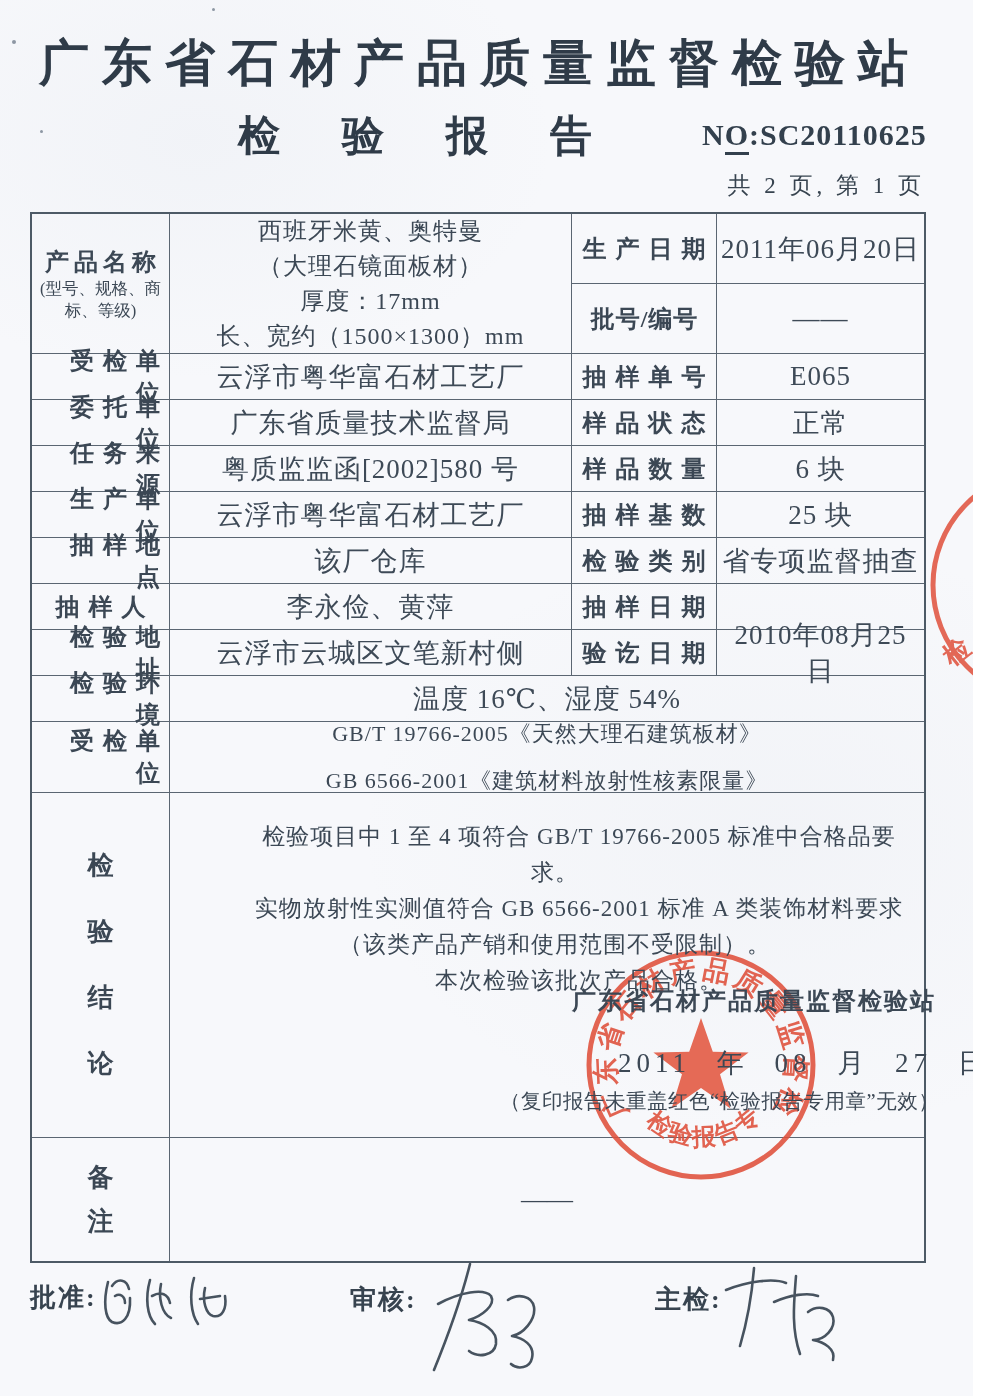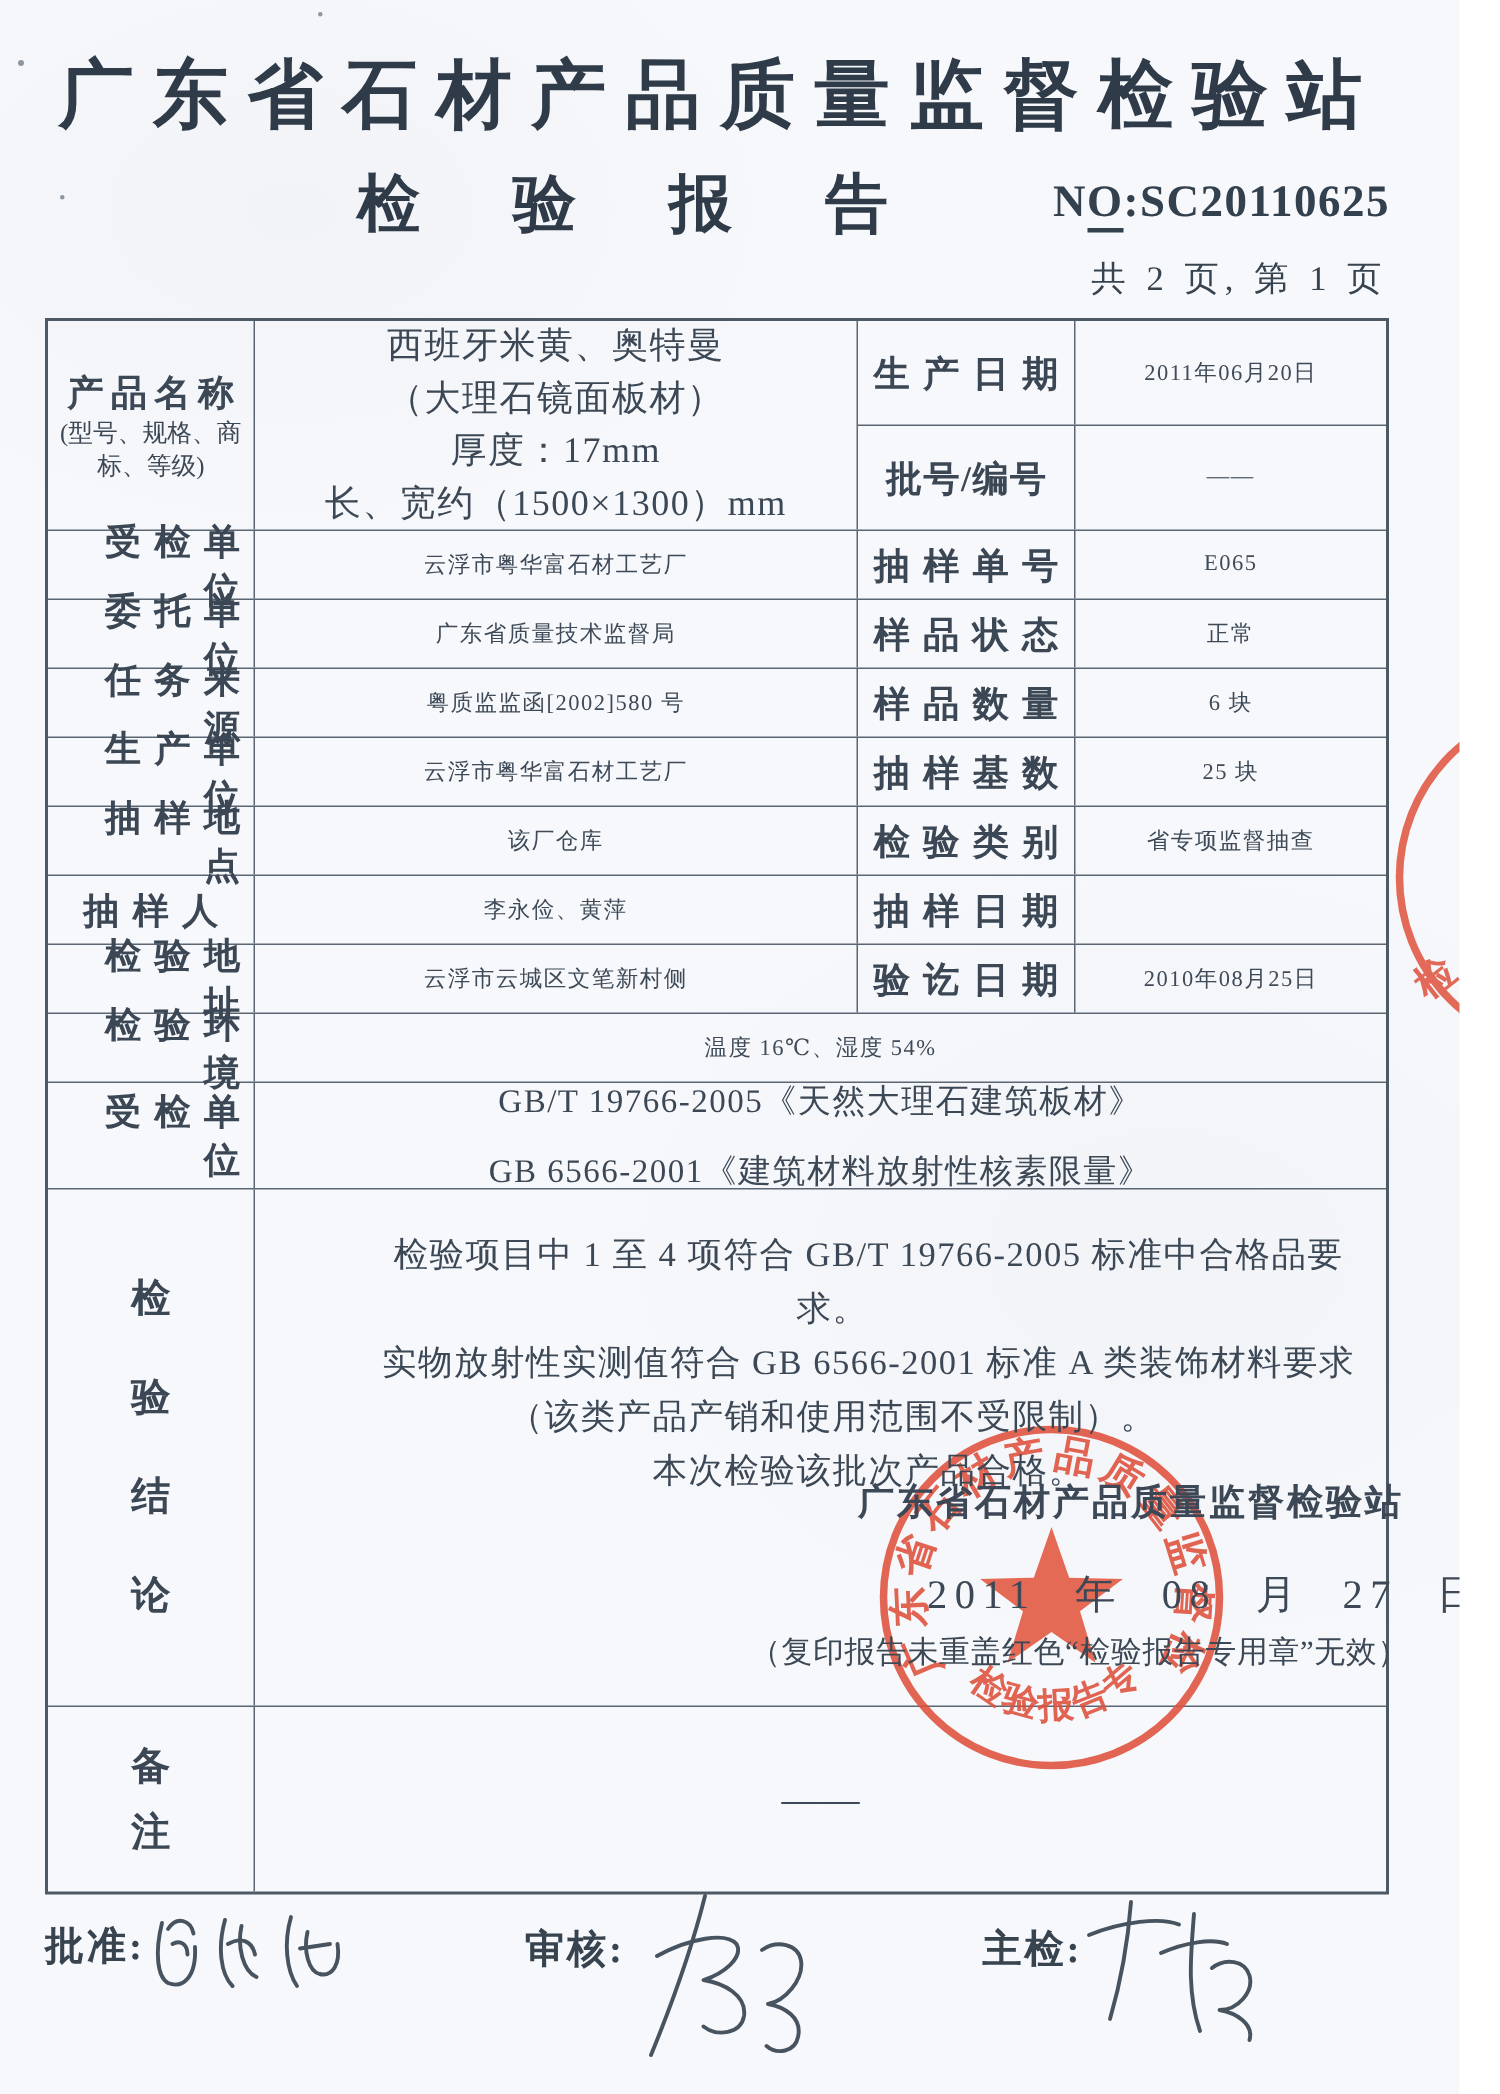--- a/index.html
+++ b/index.html
@@ -42,21 +42,21 @@
   .trow { display:flex; border-bottom:1.5px solid #5b6672; }
   .trow:last-child { border-bottom:none; }
   .cell { display:flex; align-items:center; justify-content:center; text-align:center; }
   .br { border-right:1.5px solid #5b6672; }
   .c1 { width:138px; flex:none; }
   .c2 { width:402px; flex:none; }
   .c3 { width:145px; flex:none; }
   .c4 { flex:1; }
   .lab { font-size:24px; font-weight:700; letter-spacing:9px; text-indent:9px; color:#3b4754;text-align:right; }
   .lab-tight { letter-spacing:1px; text-indent:1px; }
-  .val { font-size:15px; color:#3e4a57; letter-spacing:1px; padding:0 4px; }
+  .val { font-size:27px; color:#3e4a57; letter-spacing:1px; padding:0 4px; }
 
   .r1 { height:140px; }
   .r-std { height:46px; }
   .r-env { height:46px; }
   .r-basis { height:71px; }
   .r-concl { height:345px; }
   .r-remark { height:127px; flex:1; }
 
   .prod-label { flex-direction:column; gap:0; padding:6px 4px; }
   .prod-label .main { font-size:24px; font-weight:700; letter-spacing:5px; text-indent:5px; }

